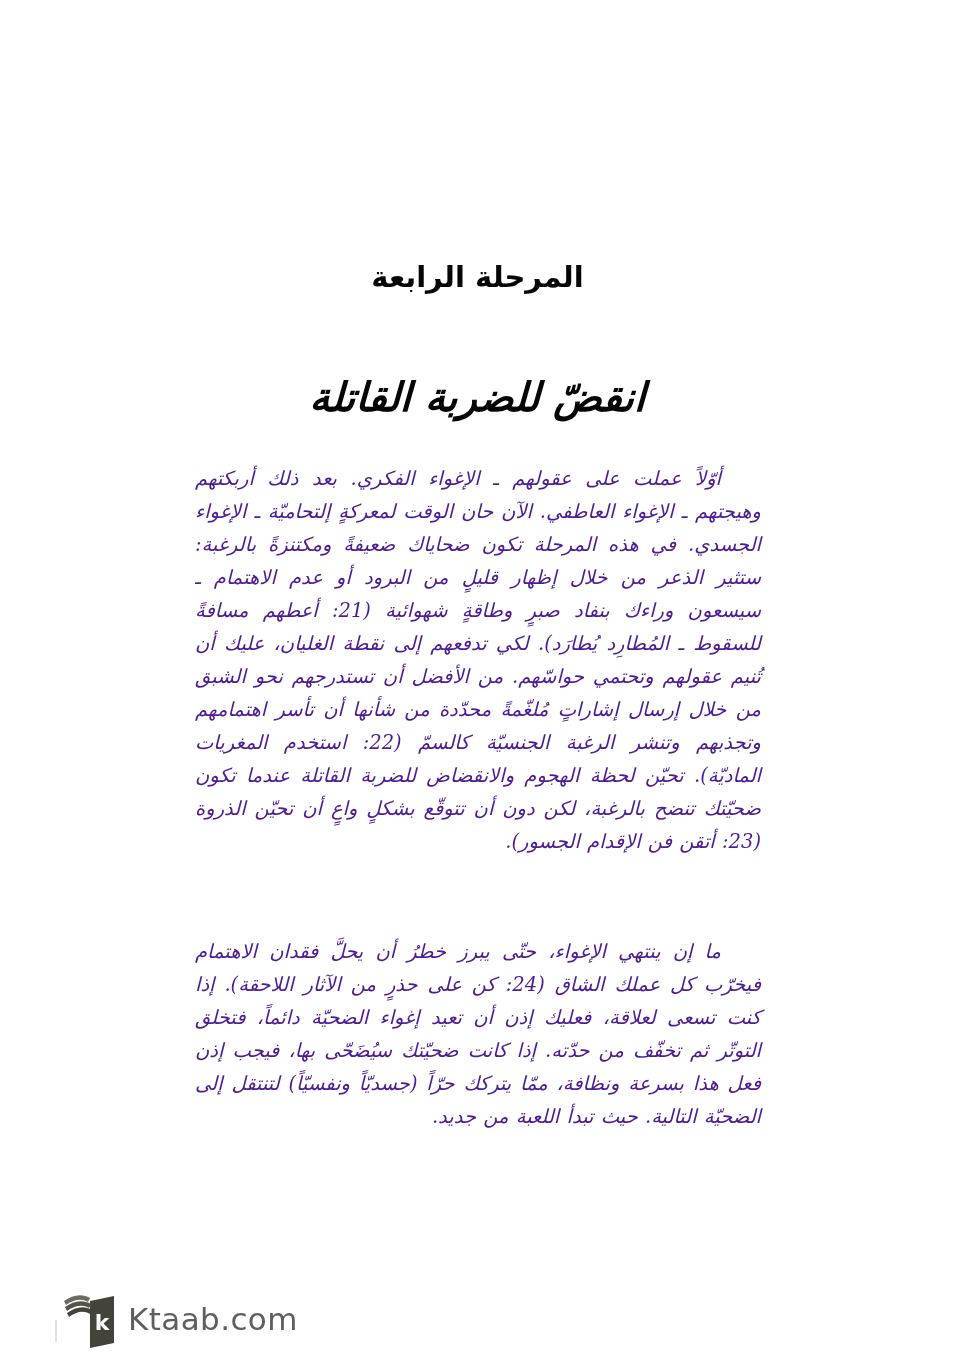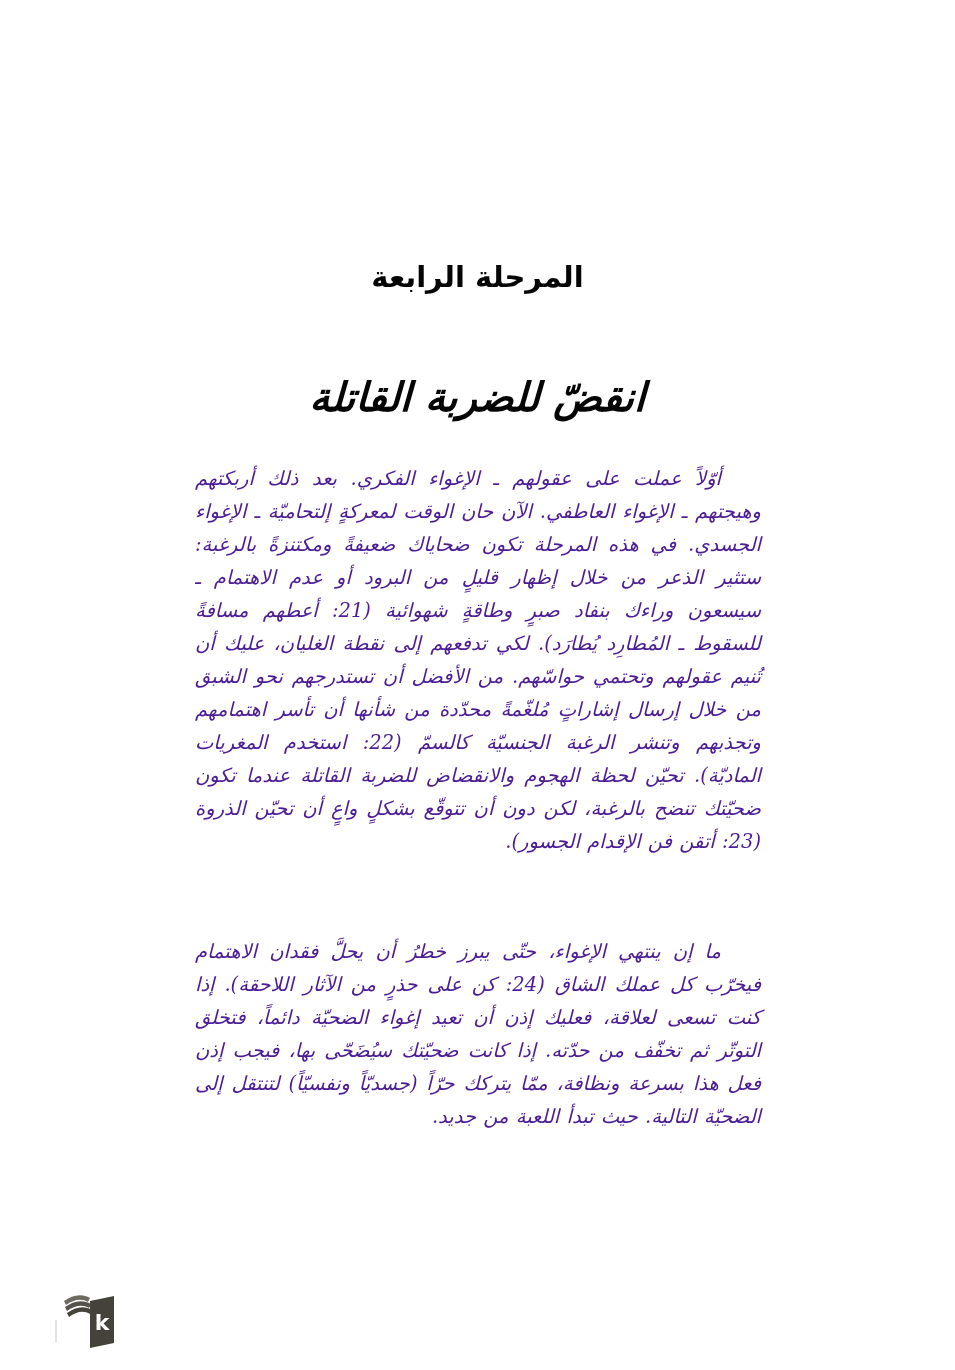--- a/index.html
+++ b/index.html
@@ -134,15 +134,16 @@
 
         <path d="M2 13 C10 7, 20 5, 28 10 L26 14 C19 10, 11 12, 4 17 Z" fill="#6d6a62"></path>
         <path d="M3 19 C11 13, 21 11, 29 16 L27 20 C20 16, 12 18, 5 23 Z" fill="#56534c"></path>
         <path d="M5 25 C13 19, 22 17, 30 22 L28 26 C21 22, 14 24, 7 29 Z" fill="#46433d"></path>
 
         <path d="M28 13 L52 8 L52 55 L28 60 Z" fill="#45423b"></path>
 
         <text x="40" y="42" text-anchor="middle" font-family="DejaVu Sans, Liberation Sans, sans-serif" font-size="22" font-weight="700" fill="#ffffff">k</text>
       </svg>
     </span>
+    <span class="brand-text">Ktaab.com</span>
   </div>
 
 </div>
 
 </body></html>

